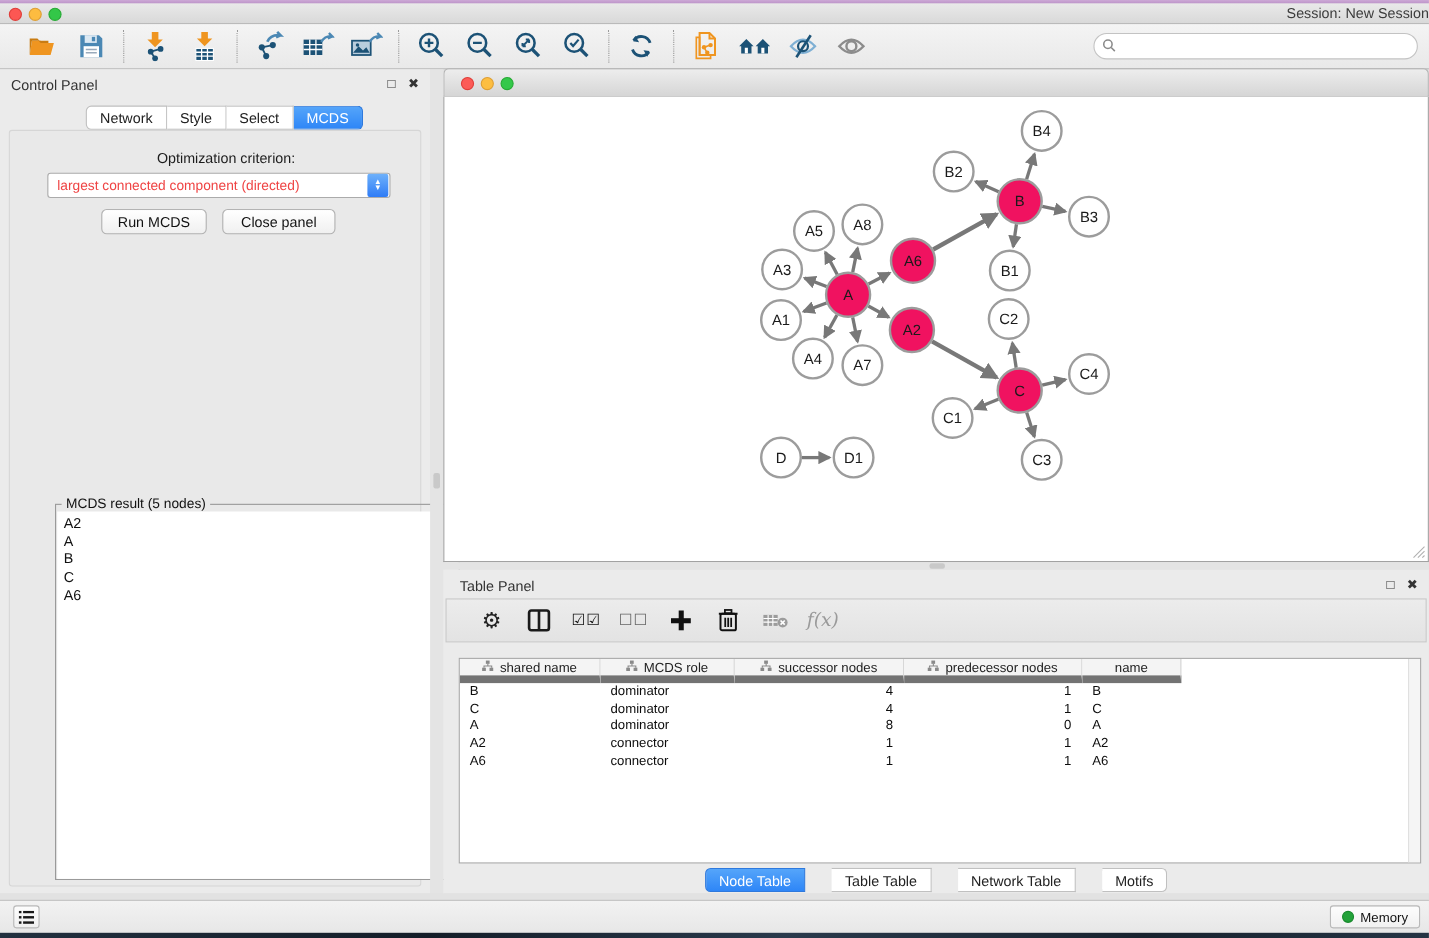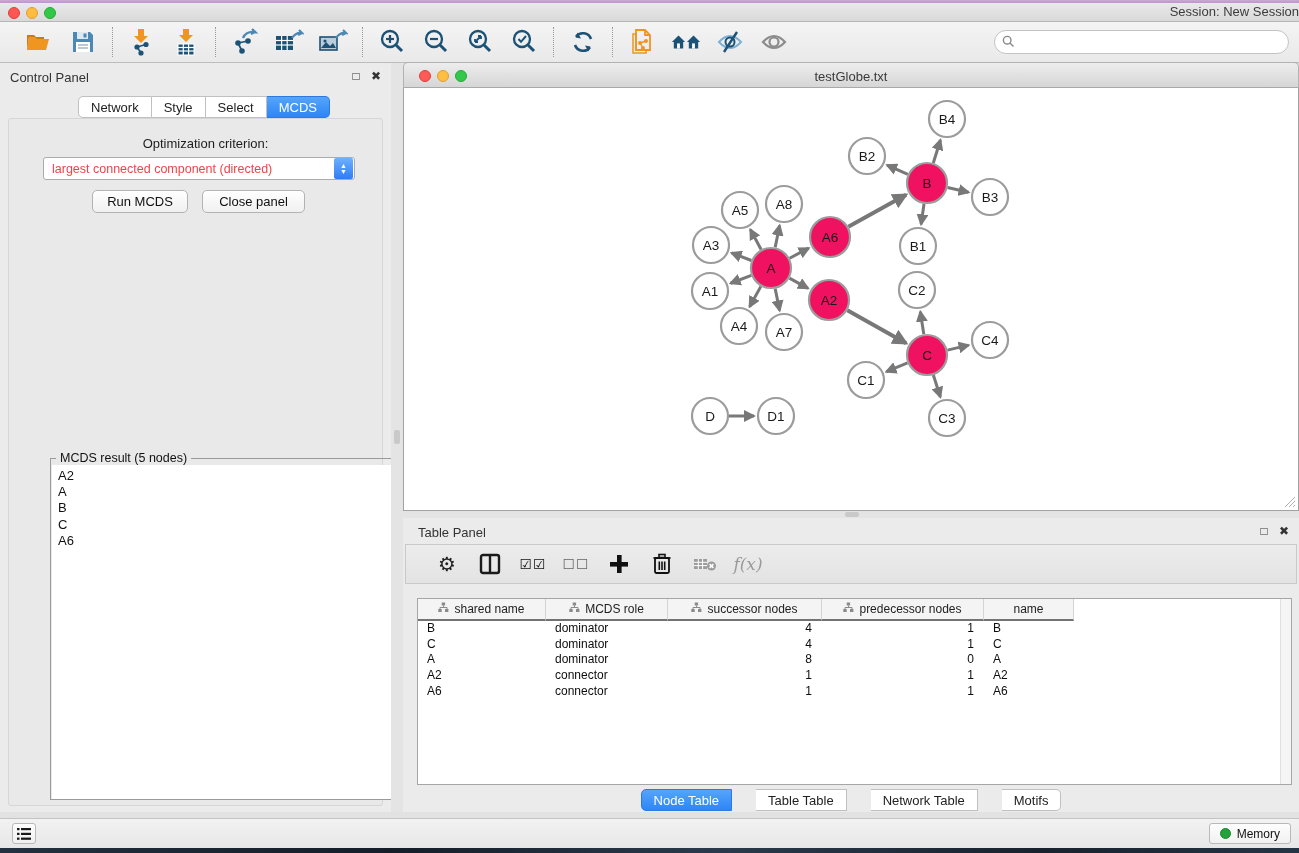--- a/index.html
+++ b/index.html
@@ -81,21 +81,21 @@
   .tp-toolbar { left:2px; top:26px; width:892px; height:40px; background:linear-gradient(#ececec,#e3e3e3);
     border:1px solid #c9c9c9; display:flex; align-items:center; gap:17px; padding-left:28px; }
   .tp-icon { display:flex; align-items:center; justify-content:center; width:26px; height:26px; cursor:default; }
   .gear-glyph { font-family:"DejaVu Sans", sans-serif; font-size:20px; color:#222; line-height:20px; }
   .check-glyph { font-family:"DejaVu Sans", sans-serif; font-size:14px; color:#111; letter-spacing:1px; }
   .uncheck-glyph { font-family:"DejaVu Sans", sans-serif; font-size:14px; color:#666; letter-spacing:1px; }
   .fx-glyph { font-family:"DejaVu Serif", serif; font-style:italic; font-size:17px; color:#9a9a9a; }
 
   .data-table { left:14px; top:80px; width:875px; height:187px; background:#fff; border:1px solid #a6a6a6; overflow:hidden; }
   .dt-header { display:flex; height:22px; }
-  .dt-hcell { background:#f4f4f4; border-right:1px solid #d4d4d4; border-bottom:2px solid #737373;
+  .dt-hcell { background:#f4f4f4; border-right:1px solid #d4d4d4; border-bottom:7px solid #737373;
     font-size:12px; color:#222; display:flex; align-items:center; justify-content:center; gap:5px; cursor:default; }
   .dt-row { display:flex; height:15.7px; }
   .dt-cell { font-size:12px; color:#0d0d0d; line-height:15.7px; white-space:nowrap; overflow:hidden; }
   .dt-cell.left { text-align:left; padding-left:9px; }
   .dt-cell.right { text-align:right; padding-right:10px; }
   .dt-scroll { position:absolute; right:0; top:0; width:11px; height:100%; background:#f5f5f5; border-left:1px solid #e0e0e0; }
   .tp-tabs { left:0; top:271px; width:896px; display:flex; justify-content:center;gap:24px; }
 
   
   .status-bar { left:0; top:818px; width:1299px; height:30px; background:linear-gradient(#f2f2f2,#e7e7e7);
@@ -327,21 +327,20 @@
   </div>
 
   <div class="abs v-splitter"></div>
   <div class="abs v-grip"></div>
 
   <div class="abs network-window">
     <div class="abs nw-titlebar">
       <div class="abs nw-dot" style="left:15px;background:#fc5b57;border:1px solid #df3e39;"></div>
       <div class="abs nw-dot" style="left:33px;background:#fdbe41;border:1px solid #de9f34;"></div>
       <div class="abs nw-dot" style="left:51px;background:#34c84a;border:1px solid #27aa35;"></div>
-      <div class="abs nw-title">testGlobe.txt</div>
     </div>
     <div class="abs nw-content">
       <svg id="graph-svg" width="894" height="421" viewBox="404 89 894 421">
           <defs>
             <marker id="arrowhead" viewBox="0 0 6 6" refX="5" refY="3" markerWidth="4" markerHeight="4" orient="auto">
               <path d="M0,0 L6,3 L0,6 z" fill="#787878"></path>
             </marker>
           </defs>
           <line x1="761.1010773050684" y1="250.47943495786996" x2="750.3702999661188" y2="230.4024967108029" stroke="#787878" stroke-width="3" marker-end="url(#arrowhead)"></line>
           <line x1="775.1802584100922" y1="248.42026628877687" x2="779.6206816656177" y2="226.55972103080518" stroke="#787878" stroke-width="3" marker-end="url(#arrowhead)"></line>

